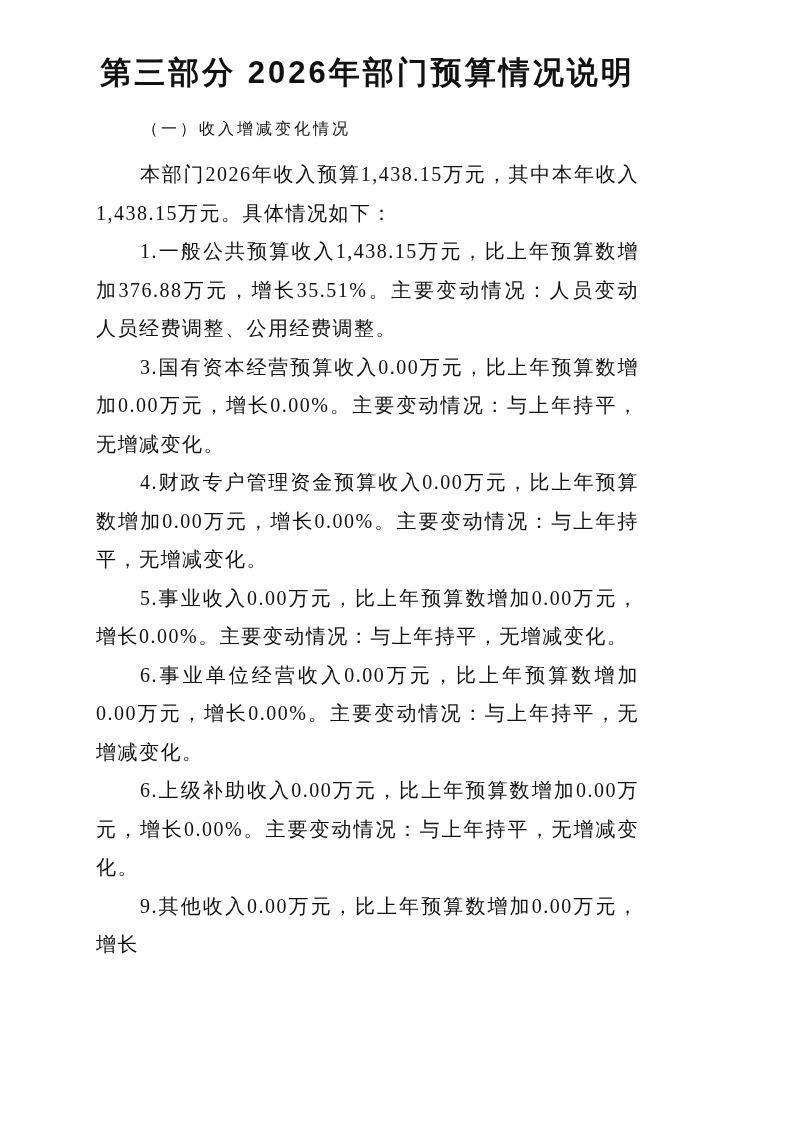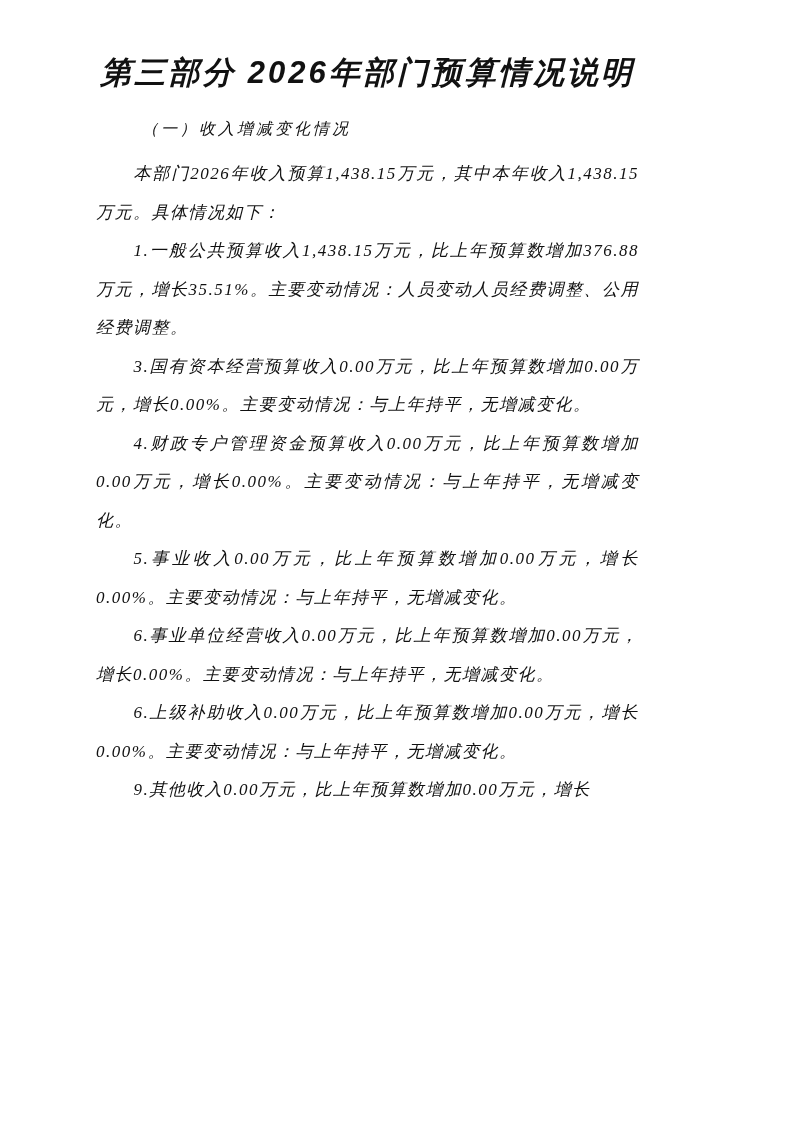--- a/index.html
+++ b/index.html
@@ -8,21 +8,20 @@
     background: #ffffff;
   }
   .page {
     position: relative;
     width: 732px;
     height: 1122px;
     background: #ffffff;
     color: #111111;
     overflow: hidden;
     font-family: "Liberation Serif", "DejaVu Serif", serif;
-    font-style: italic;
   }
   .content {
     padding: 0 93px 0 96px;
   }
   .doc-title {
     margin: 0;
     padding-top: 54px;
     font-family: "Liberation Sans", "DejaVu Sans", sans-serif;
     font-weight: bold;
     font-size: 31px;
@@ -46,21 +45,21 @@
     font-size: 16px;
     line-height: 30px;
     letter-spacing: 3px;
     text-indent: 46px;
   }
   .paragraphs {
     margin-top: 11px;
   }
   .para {
     margin: 0;
-    font-size: 17px;
+    font-size: 20px;
     line-height: 38.5px;
     letter-spacing: 1.5px;
     text-align: justify;
     text-justify: inter-ideograph;
     text-indent: 2.2em;
   }
   .page-number {
     position: absolute;
     top: 1140px;
     left: 0;

